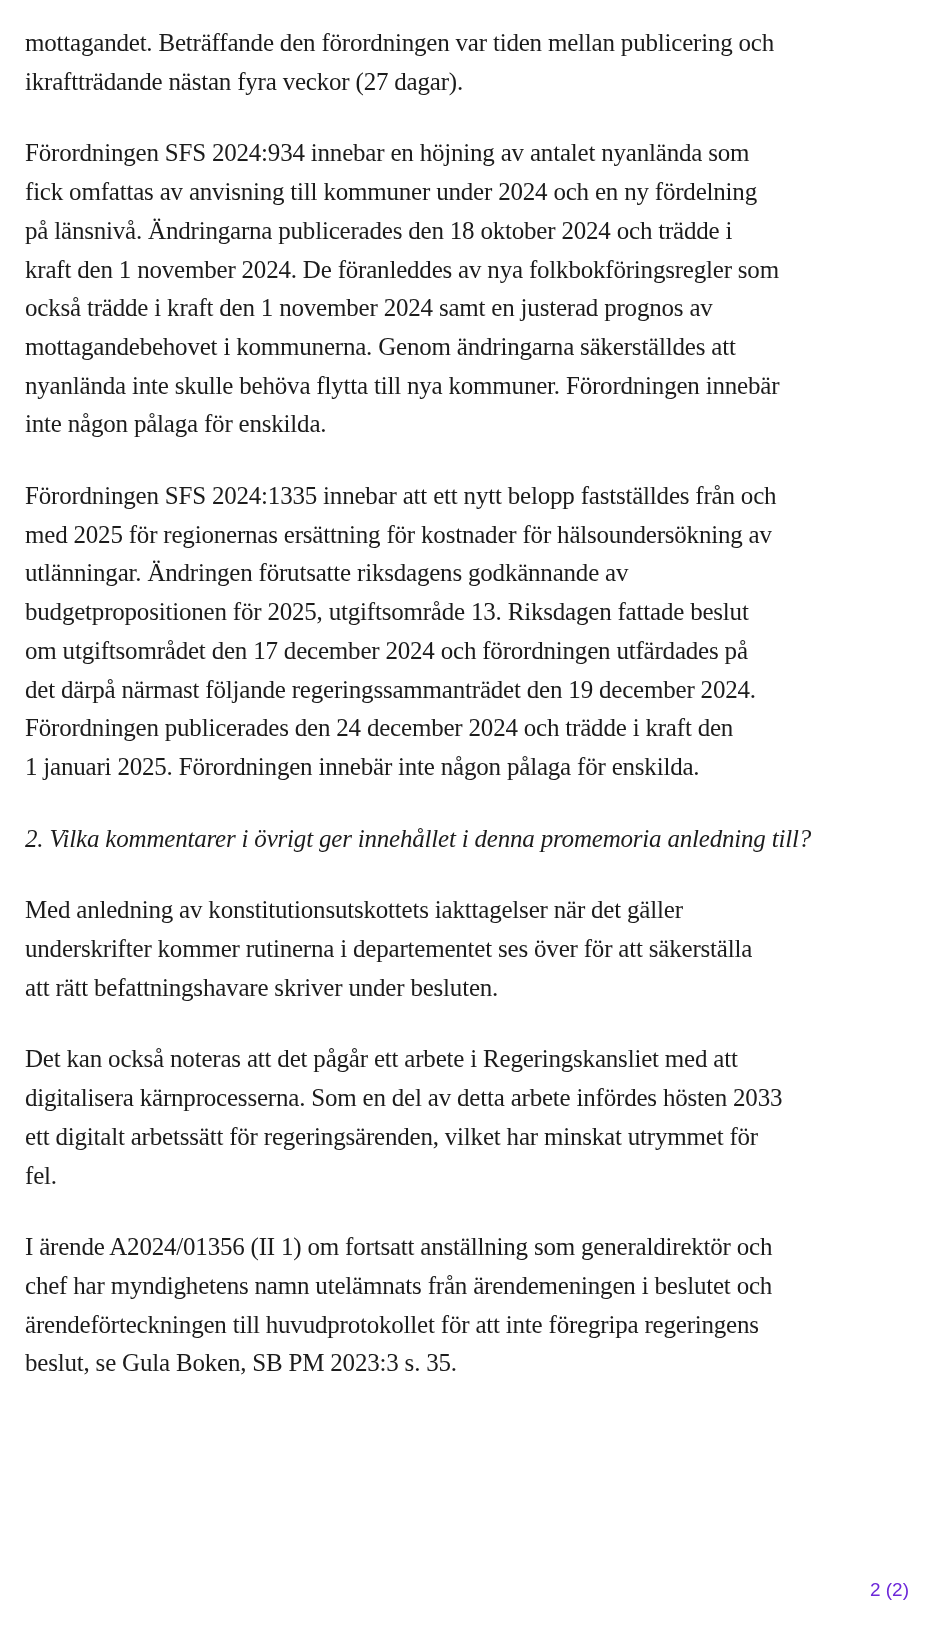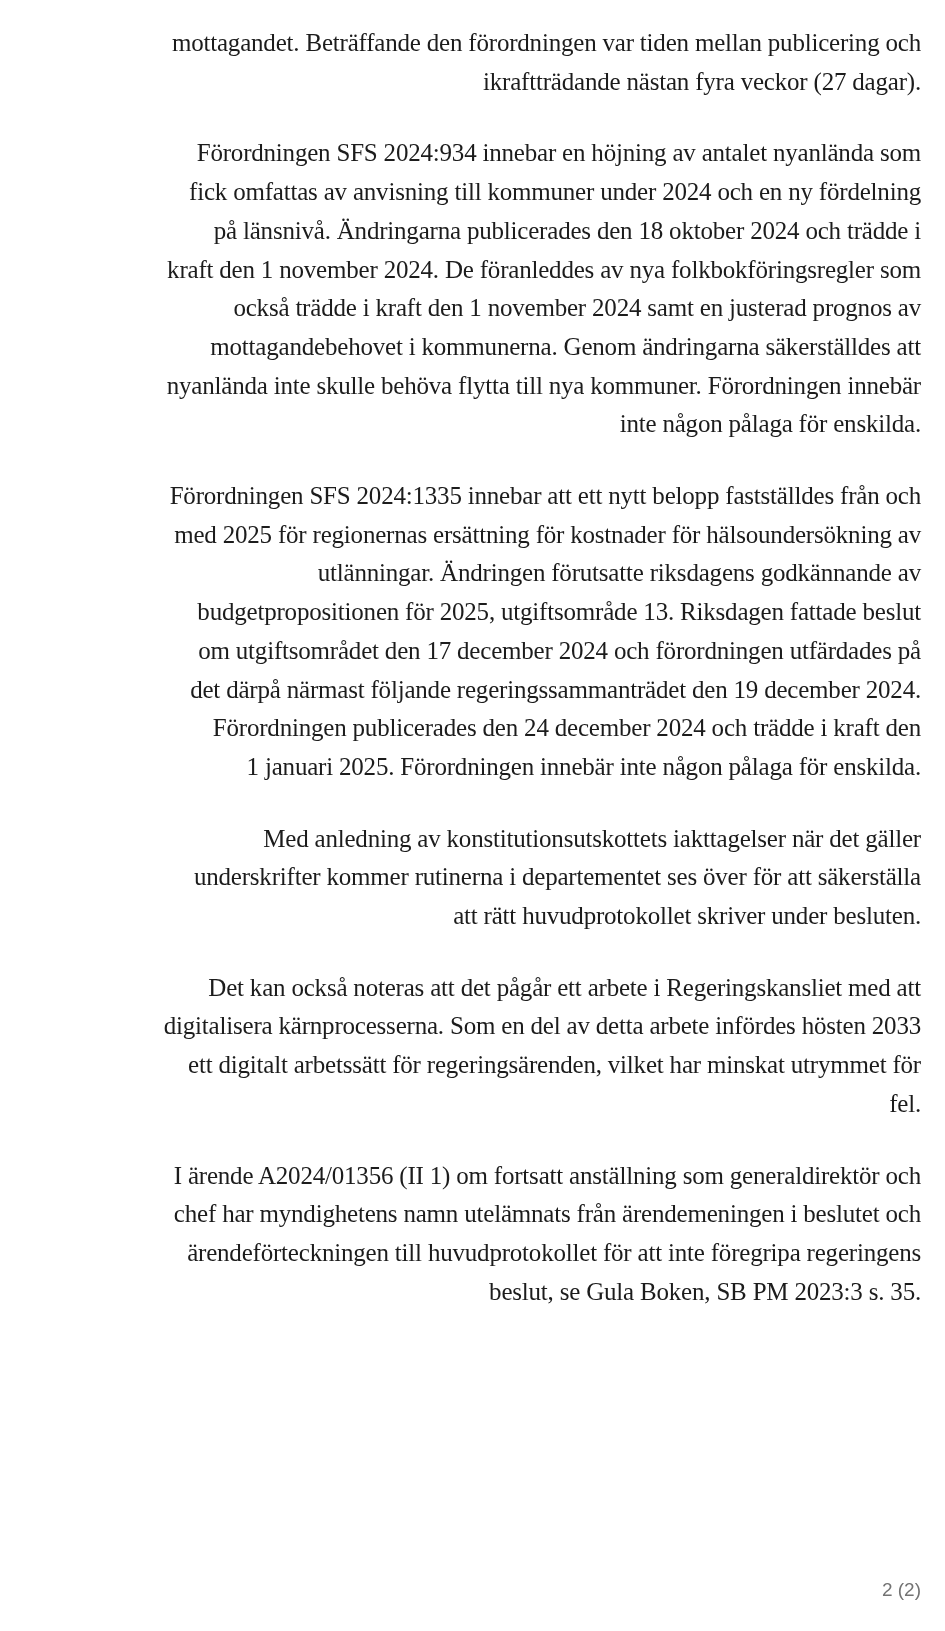--- a/index.html
+++ b/index.html
@@ -10,47 +10,46 @@
   .page {
     position: relative;
     width: 945px;
     height: 1631px;
     background: #ffffff;
     overflow: hidden;
     font-family: "Liberation Serif", "DejaVu Serif", serif;
     color: #1c1c1c;
   }
   .content {
-    padding: 24px 24px 0 25px;
-    text-align: right;
+    padding: 24px 44px 0 25px;
   }
   .para {
     font-size: 25px;
     line-height: 38.7px;
     letter-spacing: -0.2px;
     white-space: pre-line;
     margin: 0 0 33px 0;
   }
   .question-heading {
     font-size: 25px;
     line-height: 38.7px;
     letter-spacing: -0.2px;
     font-style: italic;
     font-weight: normal;
     white-space: pre-line;
     margin: 0 0 33px 0;
   }
   .page-number {
     position: absolute;
     top: 1578px;
-    right: 24px;
+    right: 36px;
     font-family: "Liberation Sans", sans-serif;
     font-size: 19px;
     line-height: 24px;
-    color: #737373;
+    color: #6d28d9;
   }
 </style>
 </head>
 <body>
 
 <div class="page">
   <div class="content">
     <p class="para">mottagandet. Beträffande den förordningen var tiden mellan publicering och
 ikraftträdande nästan fyra veckor (27 dagar).</p>
     <p class="para">Förordningen SFS 2024:934 innebar en höjning av antalet nyanlända som
@@ -62,23 +61,24 @@
 nyanlända inte skulle behöva flytta till nya kommuner. Förordningen innebär
 inte någon pålaga för enskilda.</p>
     <p class="para">Förordningen SFS 2024:1335 innebar att ett nytt belopp fastställdes från och
 med 2025 för regionernas ersättning för kostnader för hälsoundersökning av
 utlänningar. Ändringen förutsatte riksdagens godkännande av
 budgetpropositionen för 2025, utgiftsområde 13. Riksdagen fattade beslut
 om utgiftsområdet den 17 december 2024 och förordningen utfärdades på
 det därpå närmast följande regeringssammanträdet den 19 december 2024.
 Förordningen publicerades den 24 december 2024 och trädde i kraft den
 1 januari 2025. Förordningen innebär inte någon pålaga för enskilda.</p>
+    <h2 class="question-heading">2. Vilka kommentarer i övrigt ger innehållet i denna promemoria anledning till?</h2>
     <p class="para">Med anledning av konstitutionsutskottets iakttagelser när det gäller
 underskrifter kommer rutinerna i departementet ses över för att säkerställa
-att rätt huvudprotokollet skriver under besluten.</p>
+att rätt befattningshavare skriver under besluten.</p>
     <p class="para">Det kan också noteras att det pågår ett arbete i Regeringskansliet med att
 digitalisera kärnprocesserna. Som en del av detta arbete infördes hösten 2033
 ett digitalt arbetssätt för regeringsärenden, vilket har minskat utrymmet för
 fel.</p>
     <p class="para">I ärende A2024/01356 (II 1) om fortsatt anställning som generaldirektör och
 chef har myndighetens namn utelämnats från ärendemeningen i beslutet och
 ärendeförteckningen till huvudprotokollet för att inte föregripa regeringens
 beslut, se Gula Boken, SB PM 2023:3 s. 35.</p>
   </div>
   <div class="page-number">2 (2)</div>

